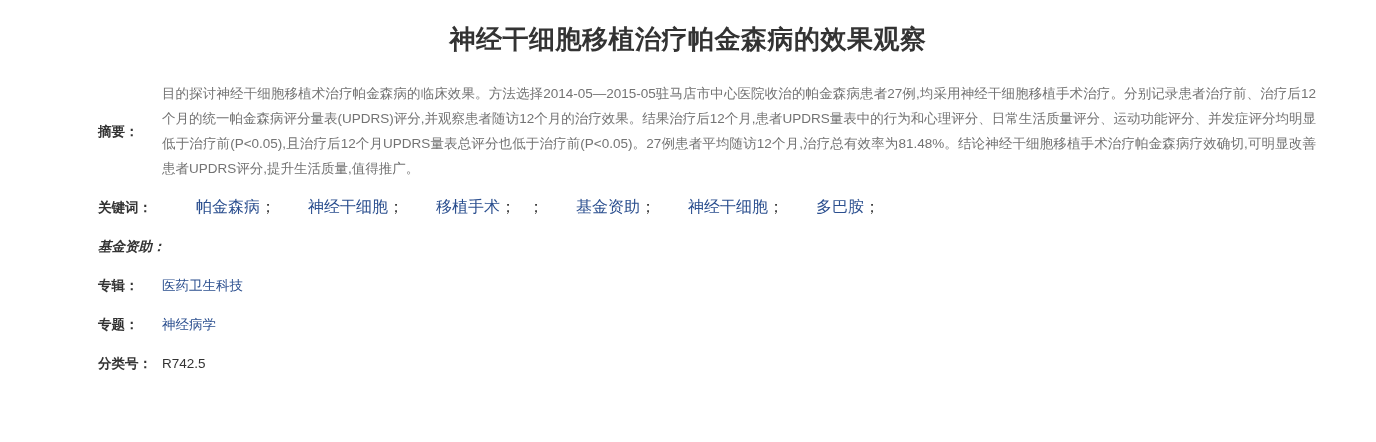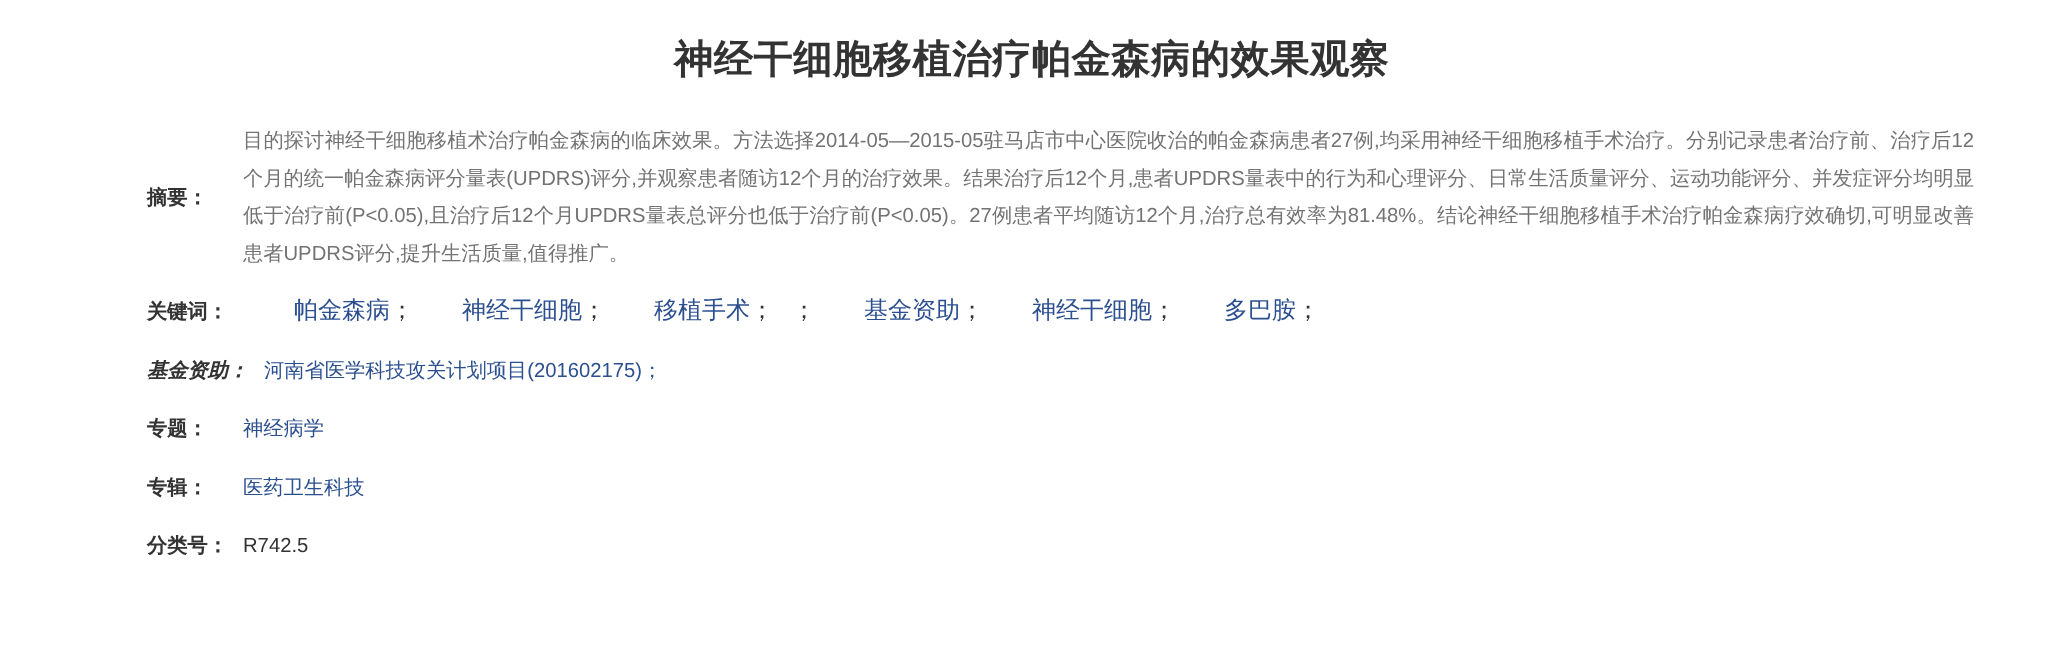--- a/index.html
+++ b/index.html
@@ -138,31 +138,30 @@
           <span class="kw-sep">；</span>
           <span class="kw-item">神经干细胞</span>
           <span class="kw-sep">；</span>
           <span class="kw-item">多巴胺</span>
           <span class="kw-sep">；</span>
         </div>
     </div>
 
     <div class="row fund-row">
       <div class="row-label">基金资助：</div>
-      <div class="row-value link">河南省医学科技攻关计划项目(201602175)；</div>
+    </div>
+
+    <div class="row series-row">
+      <div class="row-label">专辑：</div>
+      <div class="row-value link">医药卫生科技</div>
     </div>
 
     <div class="row topic-row">
       <div class="row-label">专题：</div>
       <div class="row-value link">神经病学</div>
-    </div>
-
-    <div class="row series-row">
-      <div class="row-label">专辑：</div>
-      <div class="row-value link">医药卫生科技</div>
     </div>
 
     <div class="row class-row">
       <div class="row-label">分类号：</div>
       <div class="row-value plain">R742.5</div>
     </div>
 
   </div>
 </div>
 

